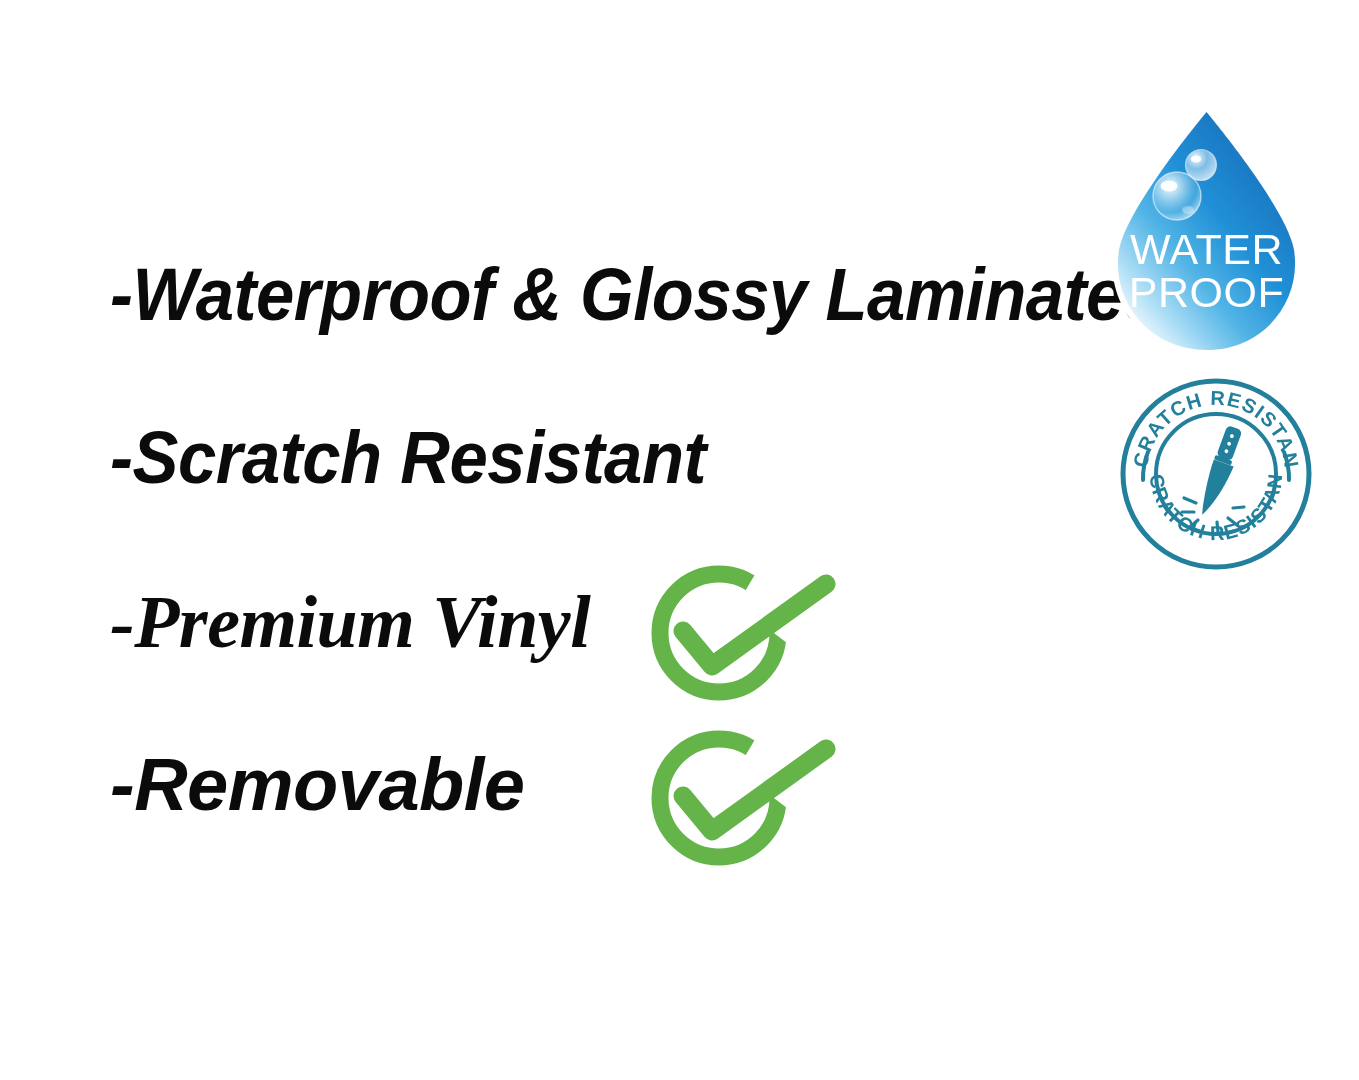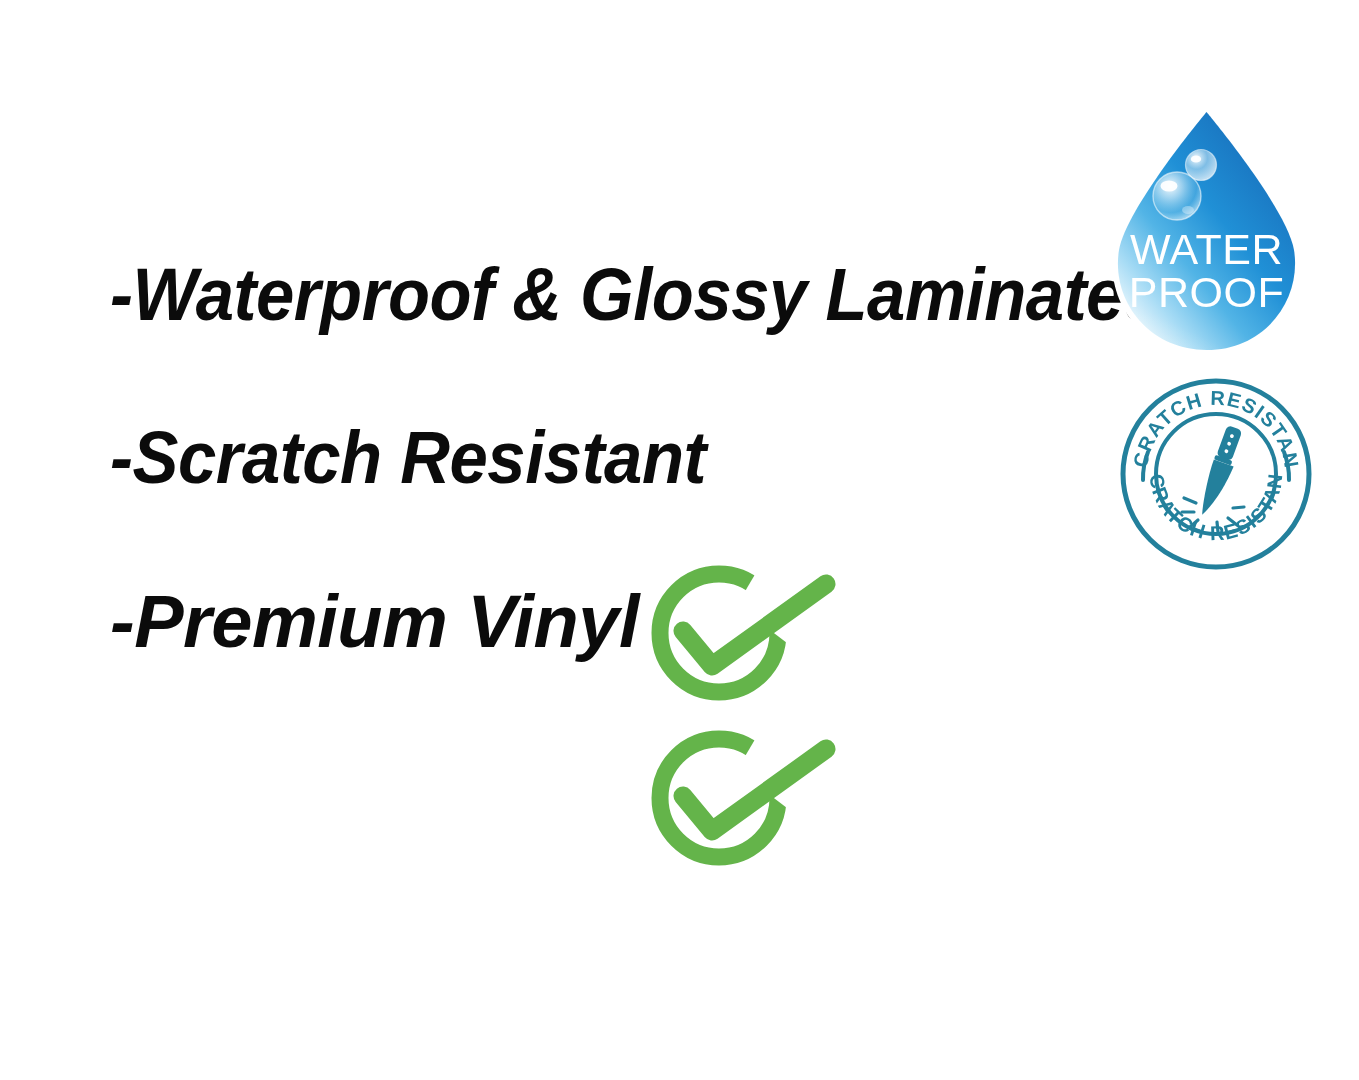--- a/index.html
+++ b/index.html
@@ -38,21 +38,21 @@
     font-size: 74px;
     line-height: 1;
     letter-spacing: -0.5px;
   }
   .feature-line.condensed {
     transform: scaleX(0.93);
     transform-origin: left center;
   }
   .fl-1 { top: 258px; }
   .fl-2 { top: 421px; }
-  .fl-3 { top: 585px; }
+  .fl-3 { top: 585px; font-family: Liberation Serif, serif; }
   .fl-4 { top: 748px; }
 
   
   .check-badge {
     position: absolute;
     width: 200px;
     height: 160px;
   }
   .check-1 { left: 645px; top: 553px; }
   .check-2 { left: 645px; top: 718px; }
@@ -78,20 +78,21 @@
 </style>
 </head>
 <body>
 
 <div id="page" style="background: rgb(255, 255, 255);">
 
   <div class="feature-list">
     <div class="feature-line condensed fl-1" style="color: rgb(11, 11, 11);">-Waterproof &amp; Glossy Laminated</div>
     <div class="feature-line condensed fl-2" style="color: rgb(11, 11, 11);">-Scratch Resistant</div>
     <div class="feature-line fl-3" style="color: rgb(11, 11, 11);">-Premium Vinyl</div>
+    <div class="feature-line fl-4" style="color: rgb(11, 11, 11);">-Removable</div>
   </div>
 
   <div class="waterdrop">
     <svg viewBox="0 0 205 262" width="205" height="262" xmlns="http://www.w3.org/2000/svg">
       <defs>
         <linearGradient id="dropGrad" x1="0.12" y1="0.92" x2="0.88" y2="0.08">
           <stop offset="0%" stop-color="#eaf7fd"></stop>
           <stop offset="14%" stop-color="#a8dcf5"></stop>
           <stop offset="34%" stop-color="#52b4e6"></stop>
           <stop offset="58%" stop-color="#2090d6"></stop>

